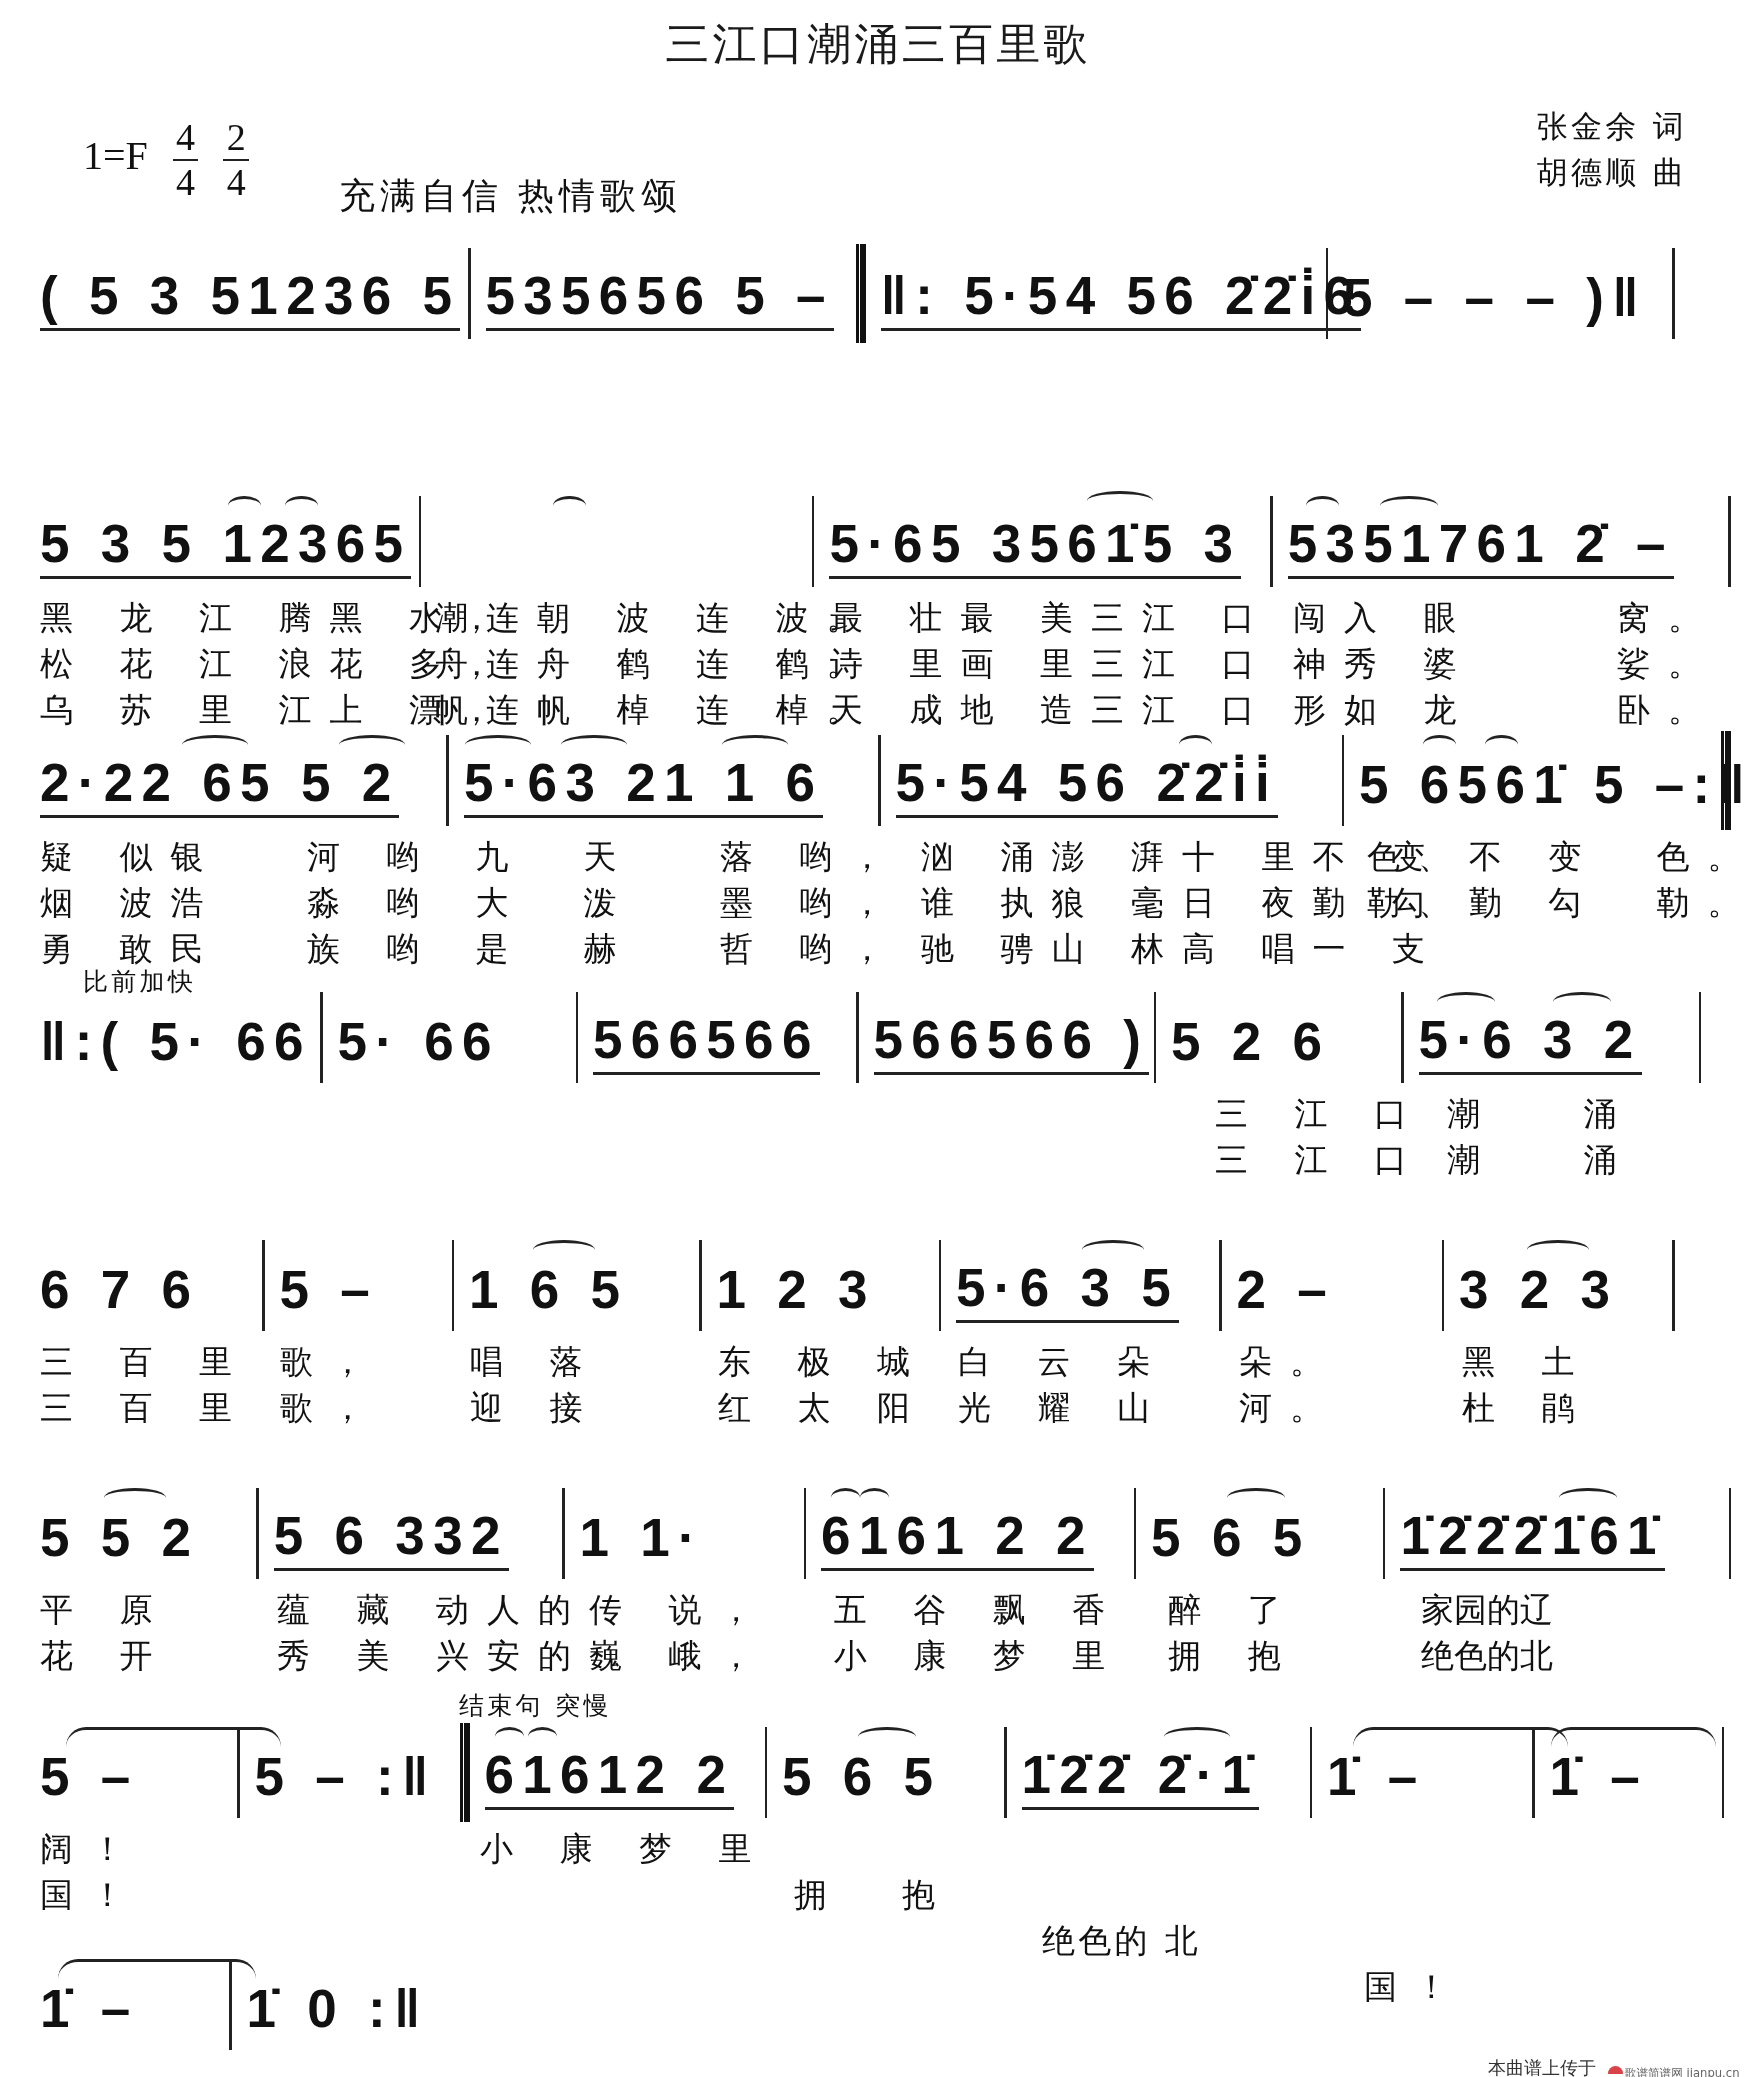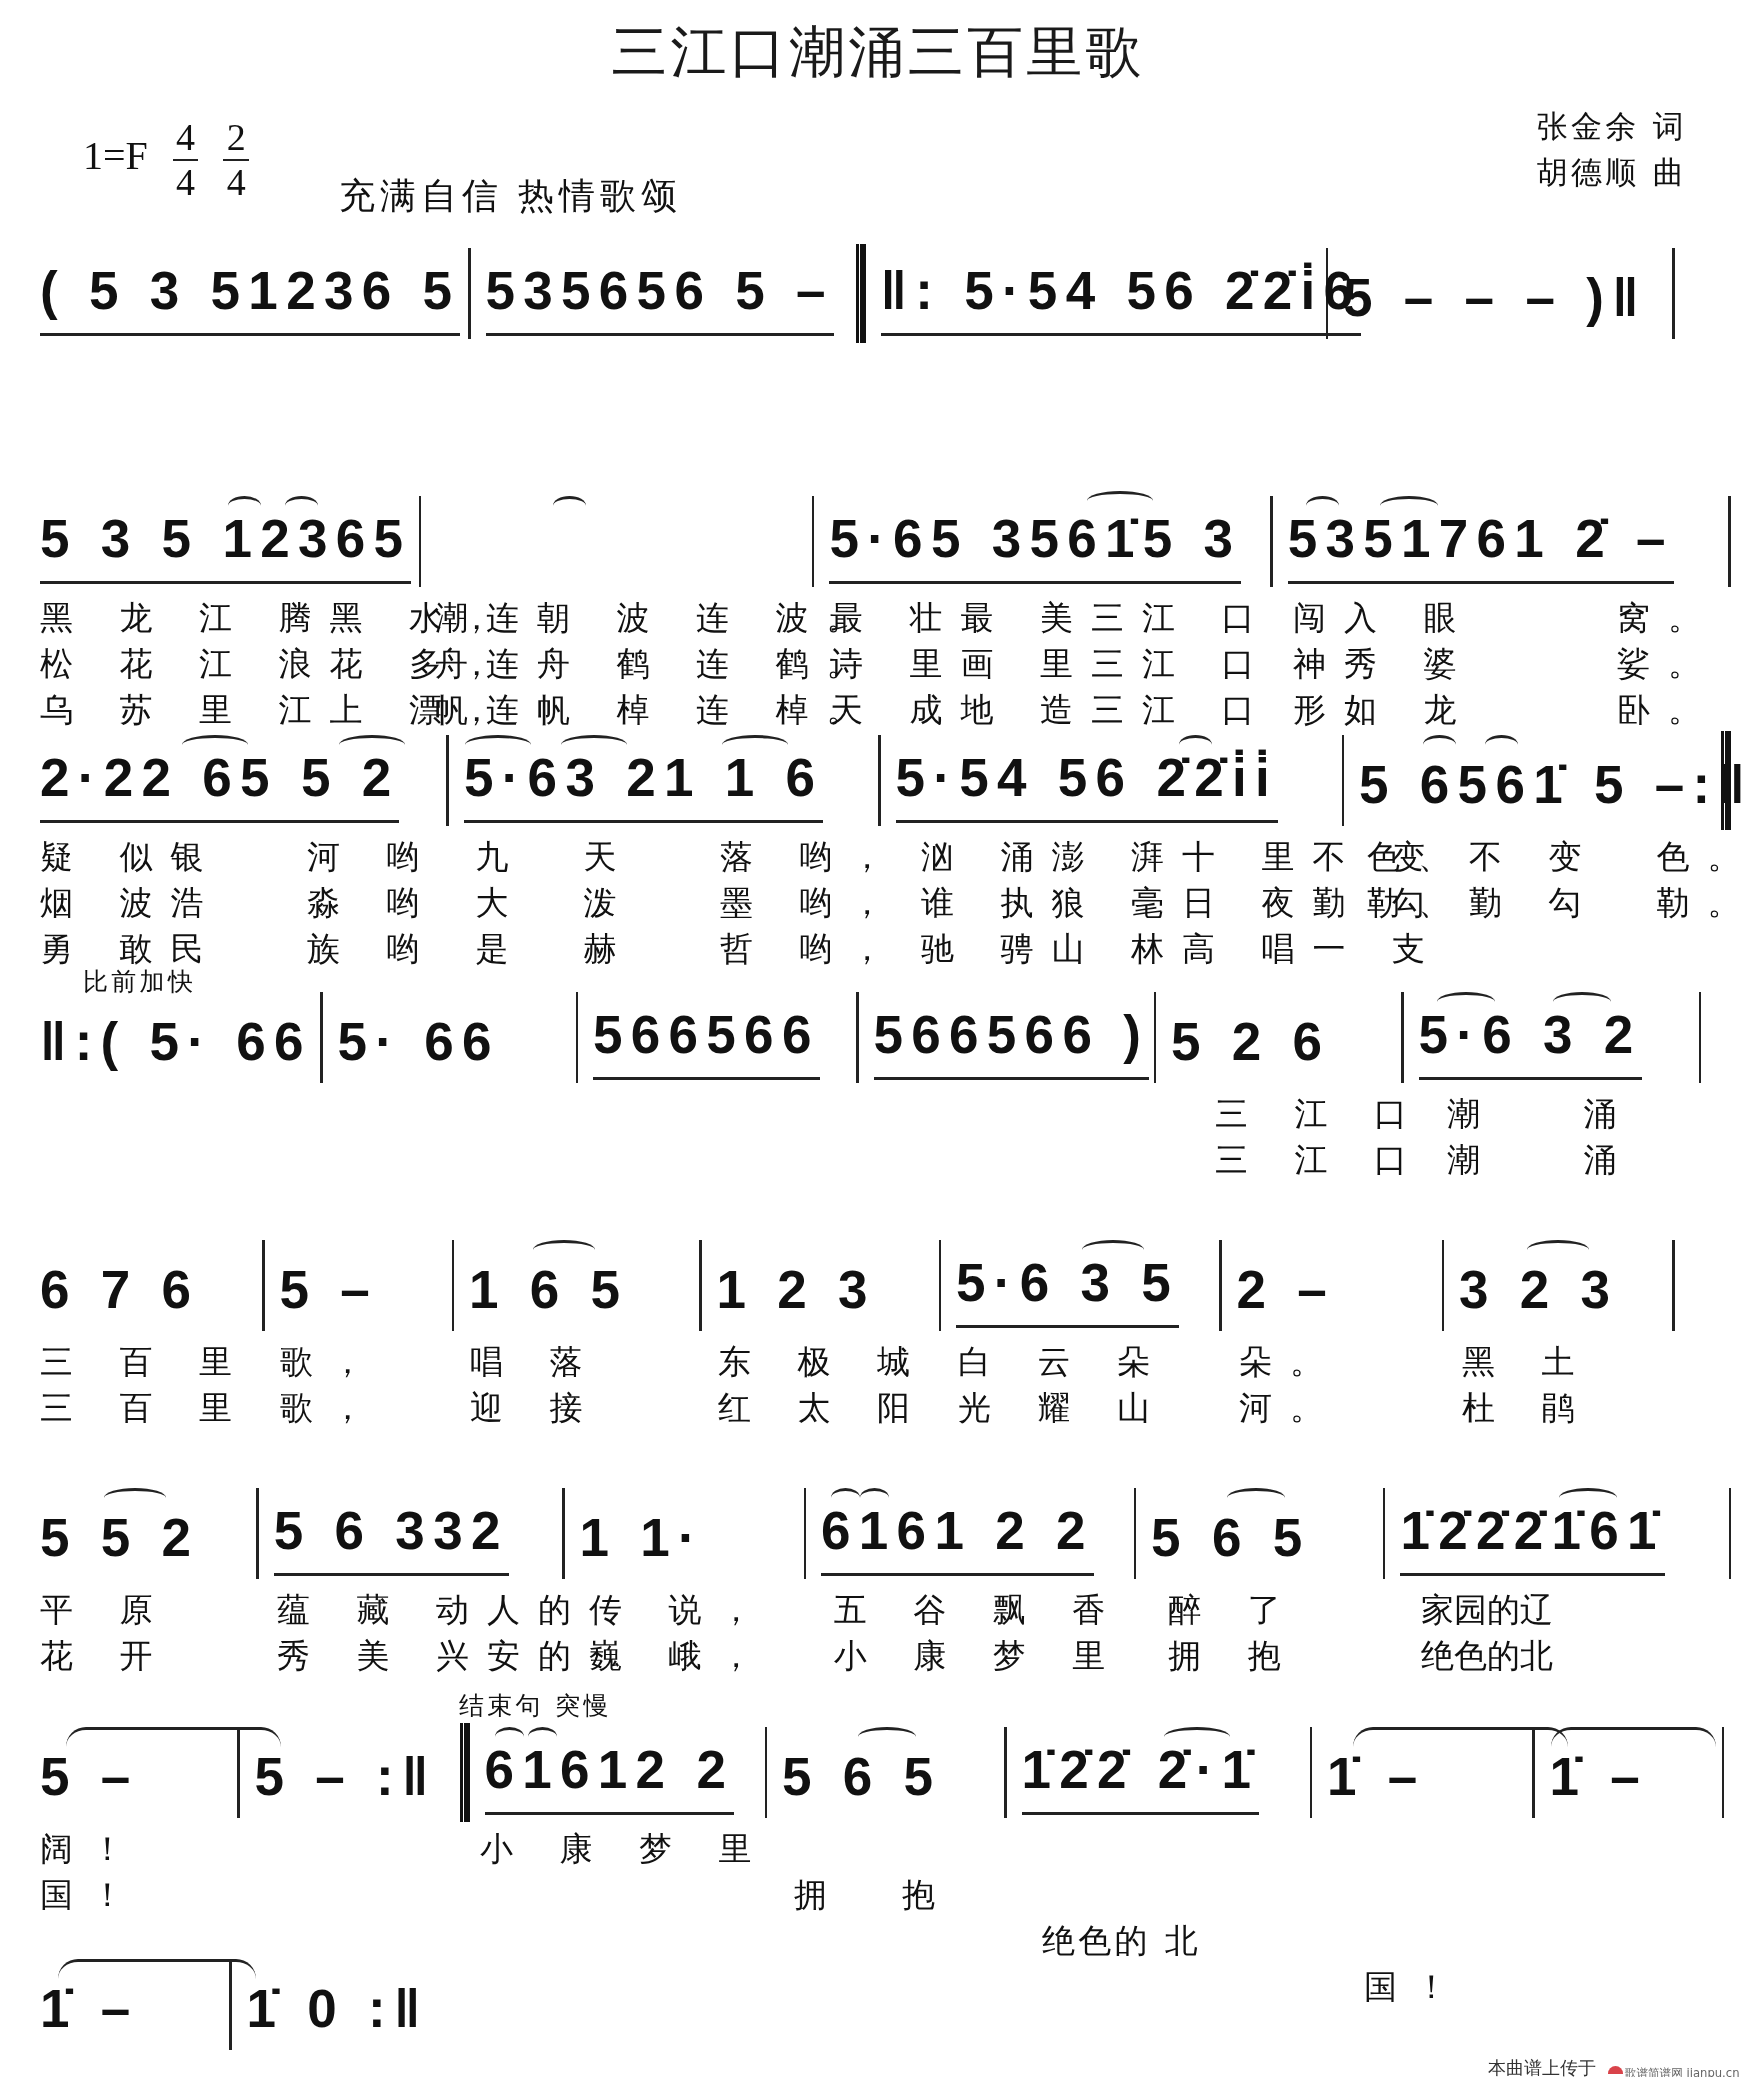--- a/index.html
+++ b/index.html
@@ -1,35 +1,35 @@
 <!DOCTYPE html>
 <html style="font-size:13.2px"><head>
 <meta charset="utf-8">
 <style>
   html, body { margin:0; padding:0; background:#ffffff; }
   body { width:1756px; height:2078px; position:relative; overflow:hidden;
          font-family:"DejaVu Sans","Liberation Sans",sans-serif; color:#111; }
   .abs { position:absolute; }
   .title { left:0; width:1756px; top:15px; text-align:center;
-           font-family:"DejaVu Serif","Liberation Serif",serif; font-size:56px; letter-spacing:3.3px; color:#1a1a1a; }
+           font-family:"DejaVu Serif","Liberation Serif",serif; font-size:44px; letter-spacing:3.3px; color:#1a1a1a; }
   .key { left:83px; top:116px; font-family:"Liberation Serif",serif; font-size:40px; }
   .frac { display:inline-block; vertical-align:middle; text-align:center; margin-left:15px;
           font-family:"Liberation Serif",serif; font-size:38px; line-height:43px; }
   .frac .num { border-bottom:2.5px solid #222; padding:0 3.3px; }
   .expr { left:339px; top:172px; font-family:Liberation Sans, sans-serif; font-size:36px; letter-spacing:5px; }
   .credit { right:69px; font-family:"DejaVu Serif",serif; font-size:31px; letter-spacing:3.3px; }
   .tempo { font-family:"DejaVu Serif",serif; font-size:25px; letter-spacing:3.3px; }
 
   .row { position:absolute; left:25px; width:1706px; }
   .staff { position:relative; height:107px; display:flex; align-items:flex-end; }
   .m { position:relative; height:99px; display:flex; align-items:center; padding:0 15px;
        font-family:"Liberation Sans",sans-serif; font-weight:bold; font-size:53px; letter-spacing:8.3px; white-space:nowrap; }
   .bar { width:2.5px; background:#222; height:91px; align-self:center; }
   .dbar { width:10px; height:99px; align-self:center; border-left:3.3px solid #111; border-right:6.6px solid #111; box-sizing:border-box; }
-  .ul { border-bottom:3.3px solid #222; padding-bottom:12px; }
+  .ul { border-bottom:3.3px solid #222; padding-bottom:2px; }
   .lyr { position:relative; font-family:"DejaVu Serif",serif; font-size:33px; letter-spacing:18px; line-height:46px; white-space:pre; }
   .slur { position:absolute; border-top:3.3px solid #222; border-radius:50% 50% 0 0; height:16.5px; }
   .wm { font-family:"DejaVu Sans",sans-serif; color:#333; }
 </style>
 </head>
 <body>
 
 <div class="abs title">三江口潮涌三百里歌</div>
 
 <div class="abs key">

